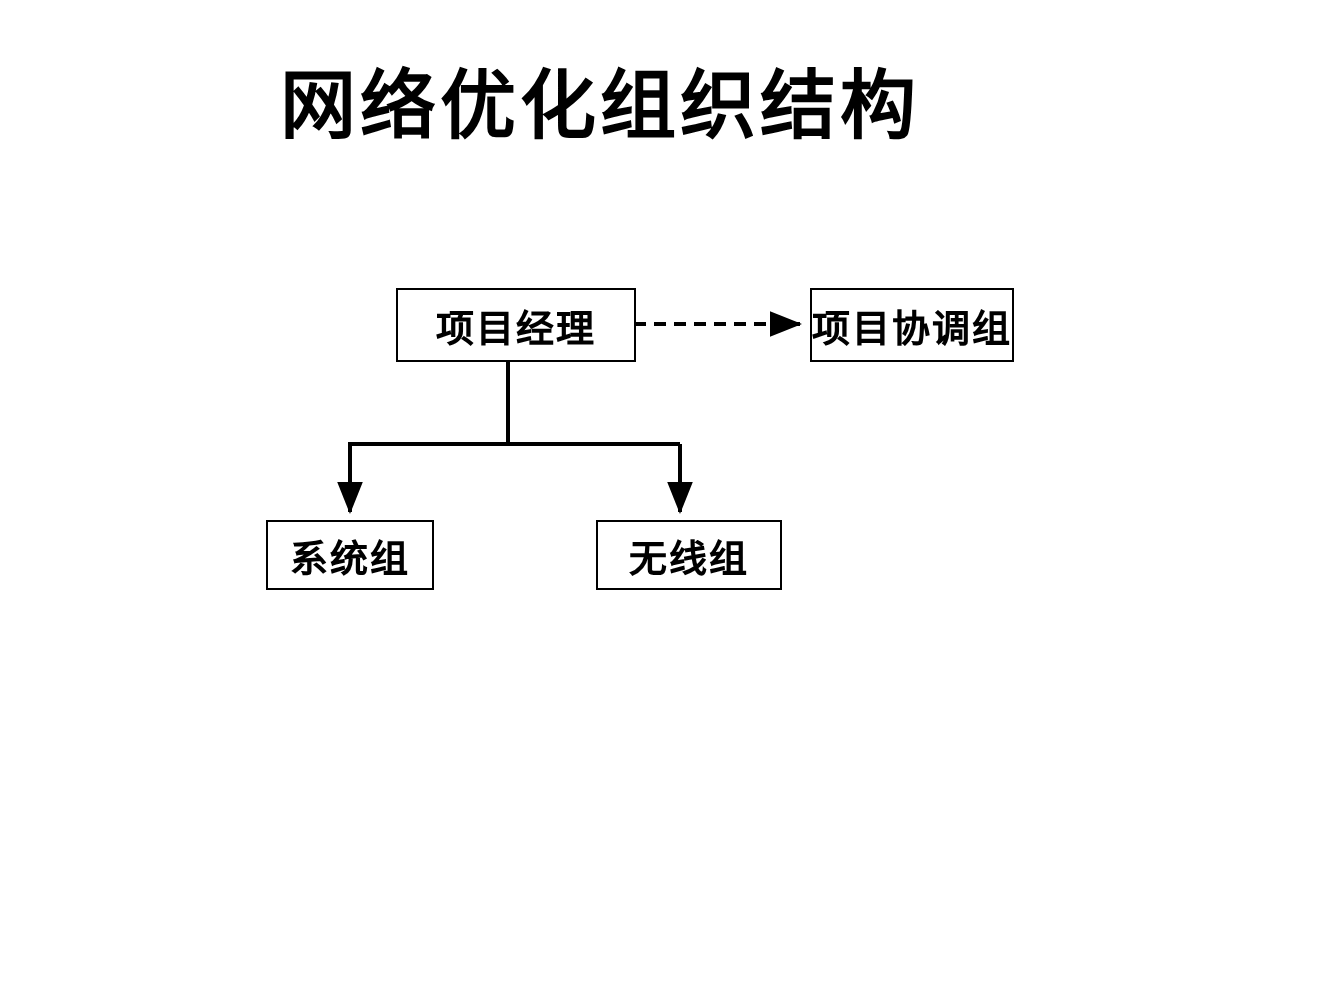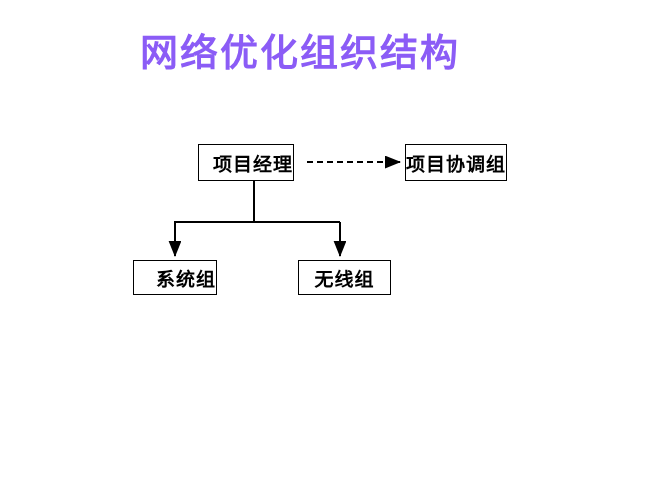--- a/index.html
+++ b/index.html
@@ -23,21 +23,21 @@
   .chart-title {
     position: absolute;
     left: 0;
     top: 30px;
     width: 600px;
     text-align: center;
     font-family: "DejaVu Serif", "Liberation Serif", serif;
     font-size: 38px;
     font-weight: 700;
     letter-spacing: 2px;
-    color: #8b5cf6;
+    color: #000000;
     line-height: 46px;
     white-space: nowrap;
   }
 
   
   .node {
     position: absolute;
     box-sizing: border-box;
     background: #ffffff;
     border: 1px solid #000000;
@@ -57,23 +57,23 @@
     position: absolute;
     left: 0;
     top: 0;
     right: -1px;
     bottom: -1px;
     border-right: 1px solid #000000;
     border-bottom: 1px solid #000000;
     pointer-events: none;
   }
 
-  #node-manager      { left: 198px; top: 144px; width: 96px; height: 37px; justify-content: flex-end; }
+  #node-manager      { left: 198px; top: 144px; width: 120px; height: 37px; }
   #node-coordination { left: 405px; top: 144px; width: 102px; height: 37px; }
-  #node-system       { left: 133px; top: 260px; width: 84px;  height: 35px; justify-content: flex-end; }
+  #node-system       { left: 133px; top: 260px; width: 84px;  height: 35px; }
   #node-wireless     { left: 298px; top: 260px; width: 93px;  height: 35px; }
 
   
   #connectors {
     position: absolute;
     left: 0;
     top: 0;
     width: 667px;
     height: 500px;
     pointer-events: none;

